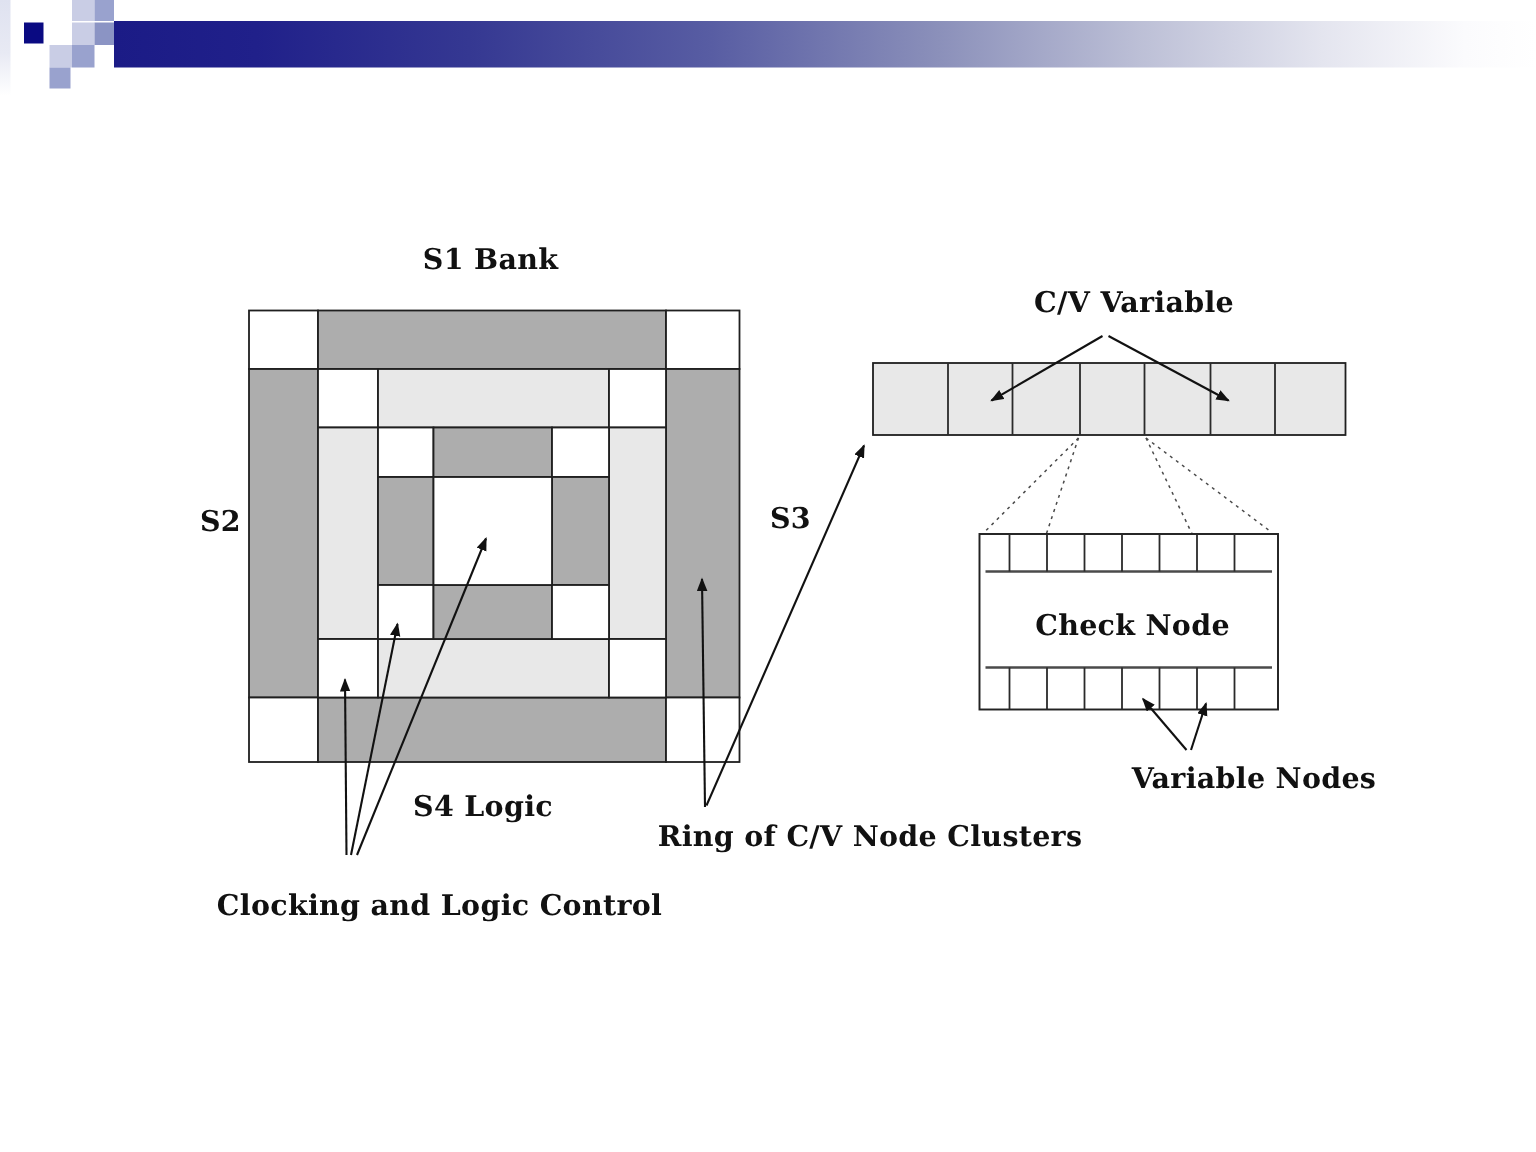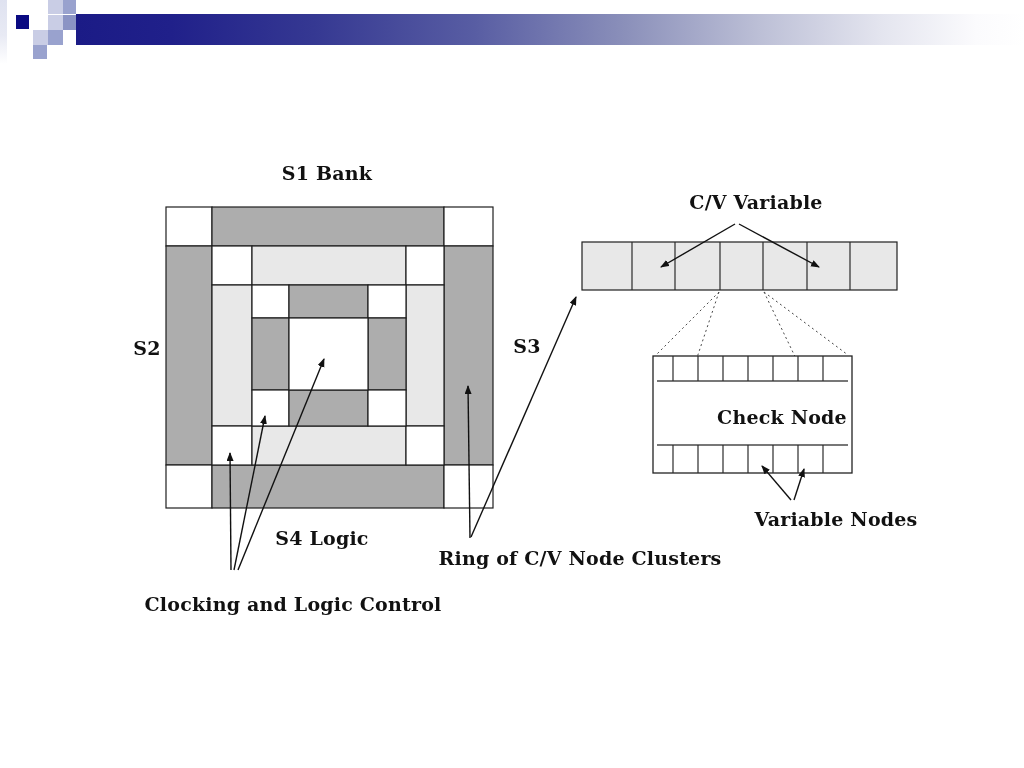--- a/index.html
+++ b/index.html
@@ -161,16 +161,16 @@
     </g>
   </svg>
 
   <div class="lbl" style="left:327px; top:162px;">S1 Bank</div>
   <div class="lbl" style="left:121px; top:337px;margin-left:26px;">S2</div>
   <div class="lbl" style="left:527px; top:335px;">S3</div>
   <div class="lbl" style="left:322px; top:527px;">S4 Logic</div>
   <div class="lbl" style="left:580px; top:547px;">Ring of C/V Node Clusters</div>
   <div class="lbl" style="left:293px; top:593px;">Clocking and Logic Control</div>
   <div class="lbl" style="left:756px; top:191px;">C/V Variable</div>
-  <div class="lbl" style="left:755px; top:406px;margin-left:27px;">Check Node</div>
+  <div class="lbl" style="left:755px; top:406px;">Check Node</div>
   <div class="lbl" style="left:836px; top:508px;text-align:center;">Variable Nodes</div>
 
 </div>
 
 </body></html>

